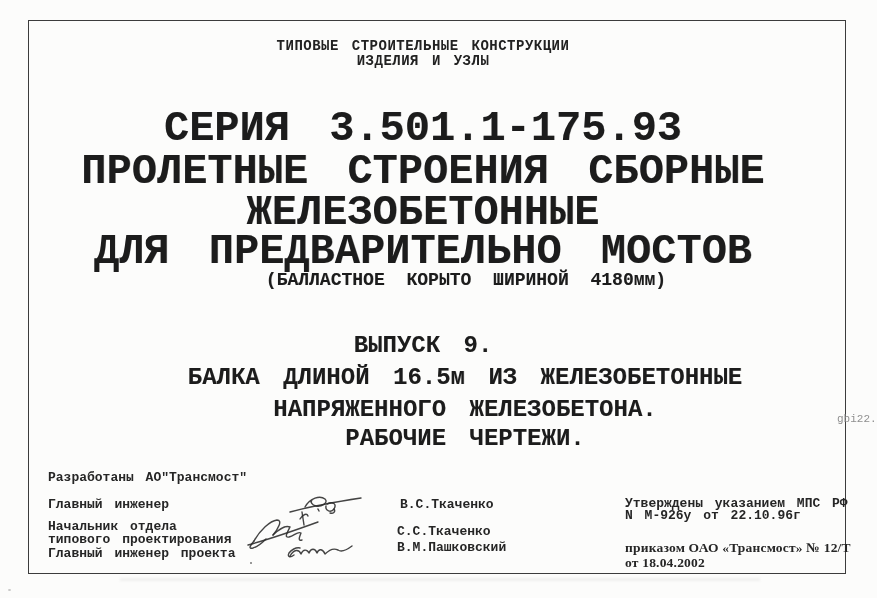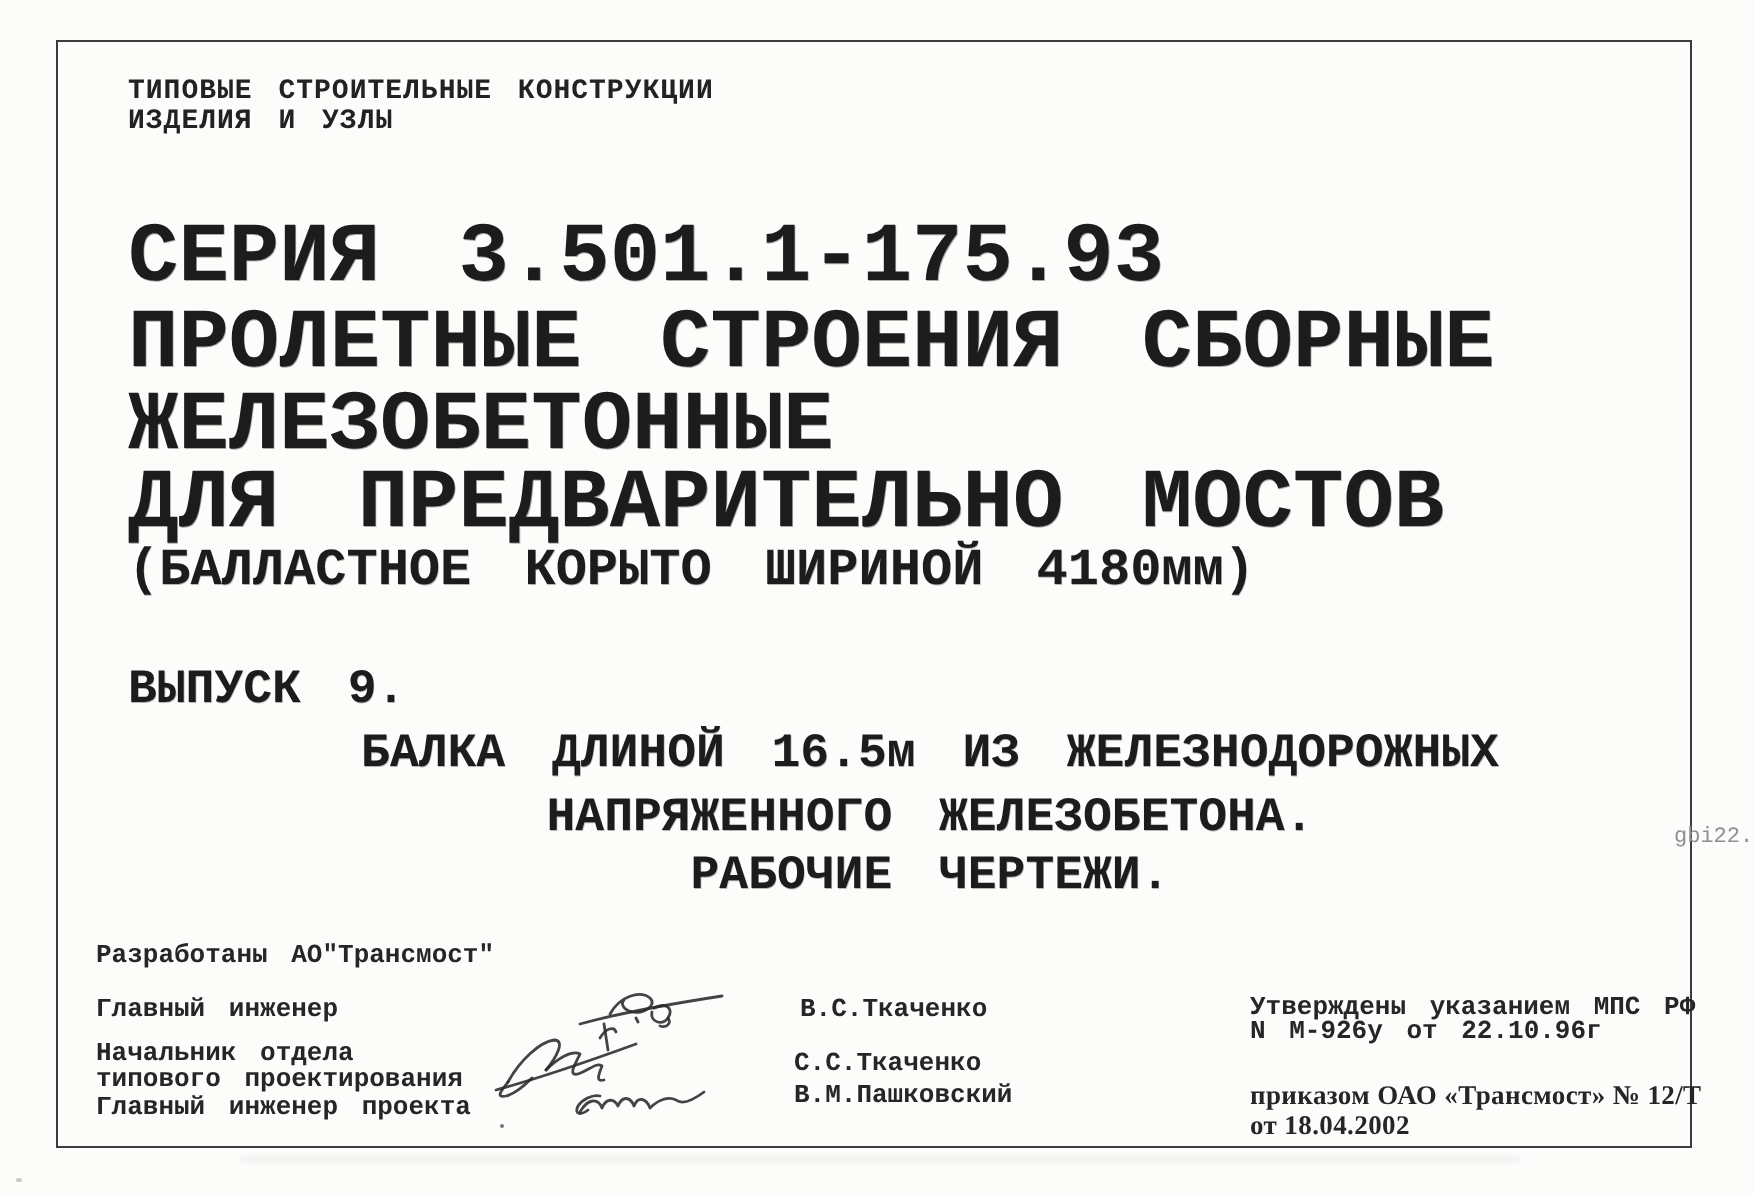--- a/index.html
+++ b/index.html
@@ -12,28 +12,28 @@
     color:#1e1e1e;
   }
   .border-frame{
     position:absolute;
     left:28px;top:20px;width:818px;height:554px;
     border:1.5px solid #3c3c3c;
     box-sizing:border-box;
   }
   .tw{font-family:"Liberation Mono", monospace;font-weight:bold;color:#1e1e1e;}
   .abs{position:absolute;white-space:nowrap;}
-  .center-line{left:28px;width:790px;text-align:left;padding-left:36px;}
+  .center-line{left:28px;width:790px;text-align:center;}
 
   .header-line{font-size:14px;letter-spacing:0.5px;word-spacing:4px;color:#222;}
 
   .big{font-size:42px;letter-spacing:0px;word-spacing:14px;color:#1c1c1c;
        text-shadow:0.4px 0.4px 0 rgba(20,20,20,0.35);}
-  .mid{font-size:26px;word-spacing:11px;color:#1c1c1c;
-       text-shadow:0.3px 0.3px 0 rgba(20,20,20,0.3);}
+  .mid{font-size:18px;word-spacing:11px;color:#1c1c1c;
+       text-shadow:0.3px 0.3px 0 rgba(20,20,20,0.3);margin-left:43px;}
   .issue-line{font-size:24px;word-spacing:9px;color:#1c1c1c;
        text-shadow:0.3px 0.3px 0 rgba(20,20,20,0.3);}
   .issue-center{left:70px;width:790px;text-align:center;}
 
   .small{font-size:13px;word-spacing:4px;color:#262626;}
   .serif-small{
     font-family:"Liberation Serif", serif;
     font-weight:bold;font-size:13.5px;color:#262626;letter-spacing:0.2px;
   }
   .watermark{
@@ -61,21 +61,21 @@
   <div class="abs tw header-line center-line" style="top:38px;">ТИПОВЫЕ СТРОИТЕЛЬНЫЕ КОНСТРУКЦИИ</div>
   <div class="abs tw header-line center-line" style="top:53px;">ИЗДЕЛИЯ И УЗЛЫ</div>
 
   <div class="abs tw big center-line" style="top:105px;">СЕРИЯ 3.501.1-175.93</div>
   <div class="abs tw big center-line" style="top:148px;">ПРОЛЕТНЫЕ СТРОЕНИЯ СБОРНЫЕ</div>
   <div class="abs tw big center-line" style="top:189px;">ЖЕЛЕЗОБЕТОННЫЕ</div>
   <div class="abs tw big center-line" style="top:228px;">ДЛЯ ПРЕДВАРИТЕЛЬНО МОСТОВ</div>
   <div class="abs tw mid center-line" style="top:270px;">(БАЛЛАСТНОЕ КОРЫТО ШИРИНОЙ 4180мм)</div>
 
   <div class="abs tw issue-line center-line" style="top:332px;">ВЫПУСК 9.</div>
-  <div class="abs tw issue-line issue-center" style="top:364px;">БАЛКА ДЛИНОЙ 16.5м ИЗ ЖЕЛЕЗНОДОРОЖНЫХ</div>
+  <div class="abs tw issue-line issue-center" style="top:364px;">БАЛКА ДЛИНОЙ 16.5м ИЗ ЖЕЛЕЗОБЕТОННЫЕ</div>
   <div class="abs tw issue-line issue-center" style="top:396px;">НАПРЯЖЕННОГО ЖЕЛЕЗОБЕТОНА.</div>
   <div class="abs tw issue-line issue-center" style="top:425px;">РАБОЧИЕ ЧЕРТЕЖИ.</div>
 
   <div class="abs tw small" style="left:48px;top:470px;">Разработаны АО"Трансмост"</div>
   <div class="abs tw small" style="left:48px;top:497px;">Главный инженер</div>
   <div class="abs tw small" style="left:48px;top:519px;">Начальник отдела</div>
   <div class="abs tw small" style="left:48px;top:532px;">типового проектирования</div>
   <div class="abs tw small" style="left:48px;top:546px;">Главный инженер проекта</div>
 
   <svg class="sig-svg" viewBox="0 0 170 90">

